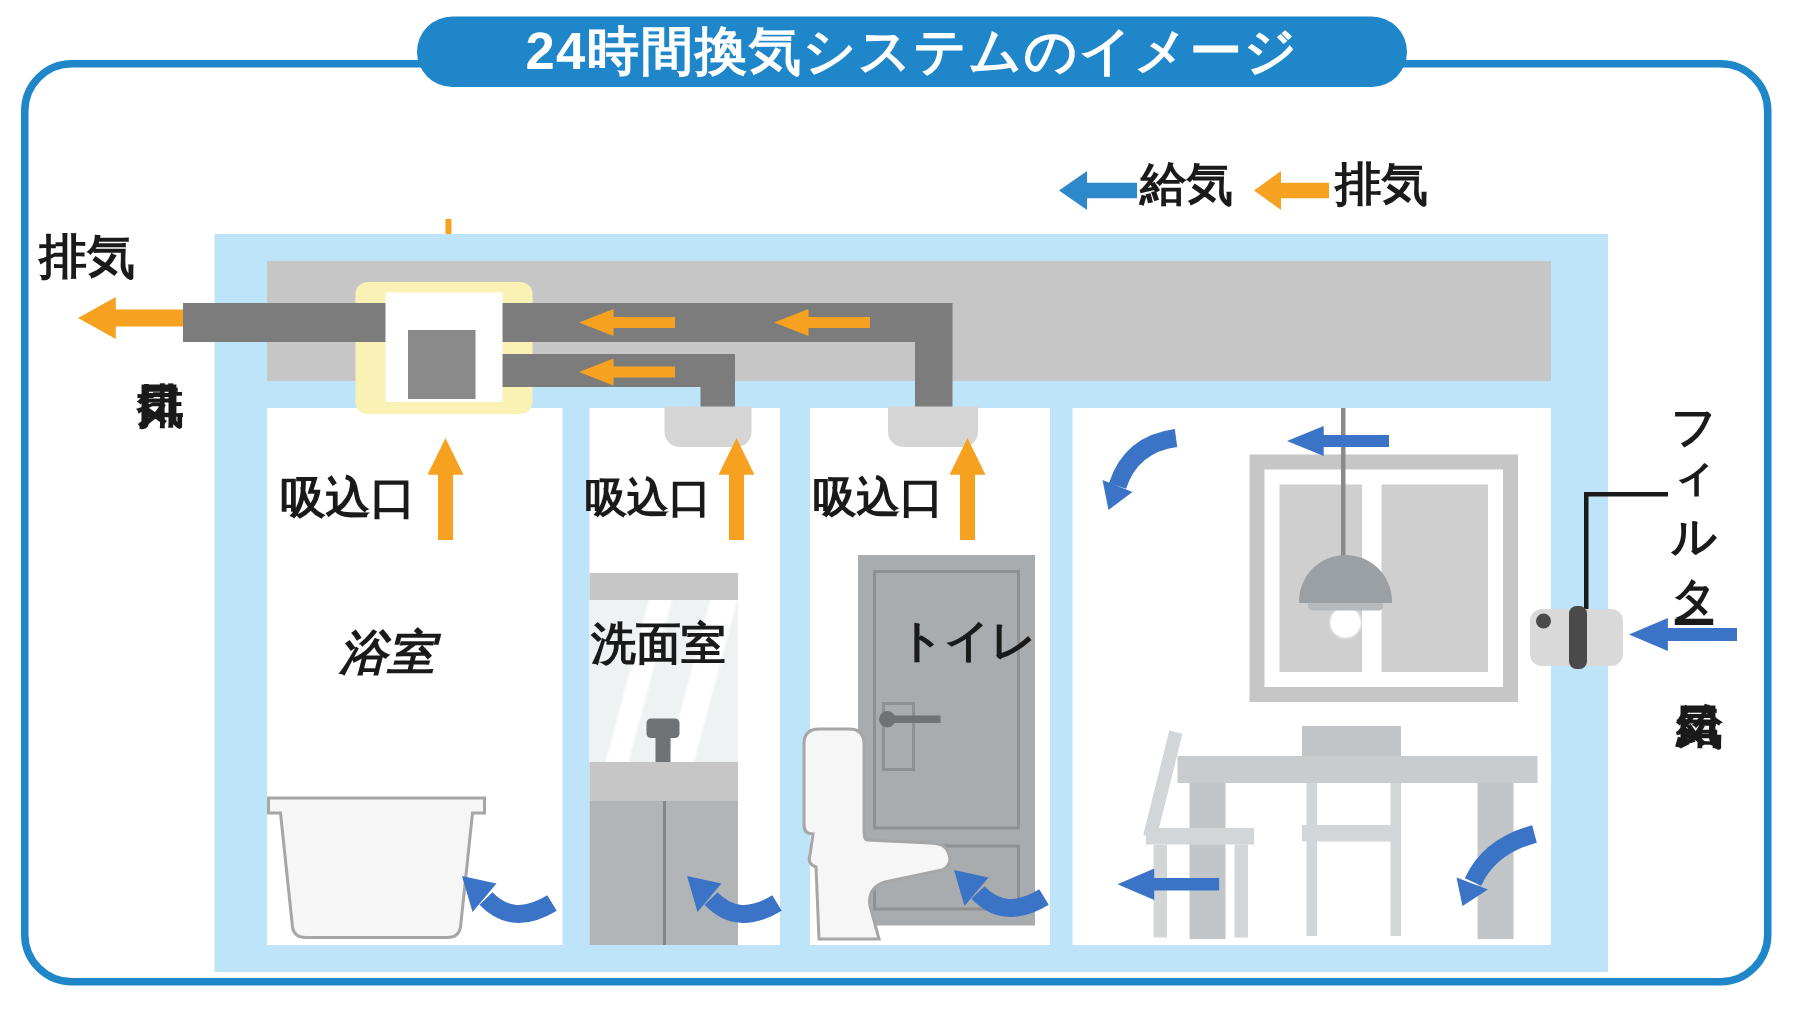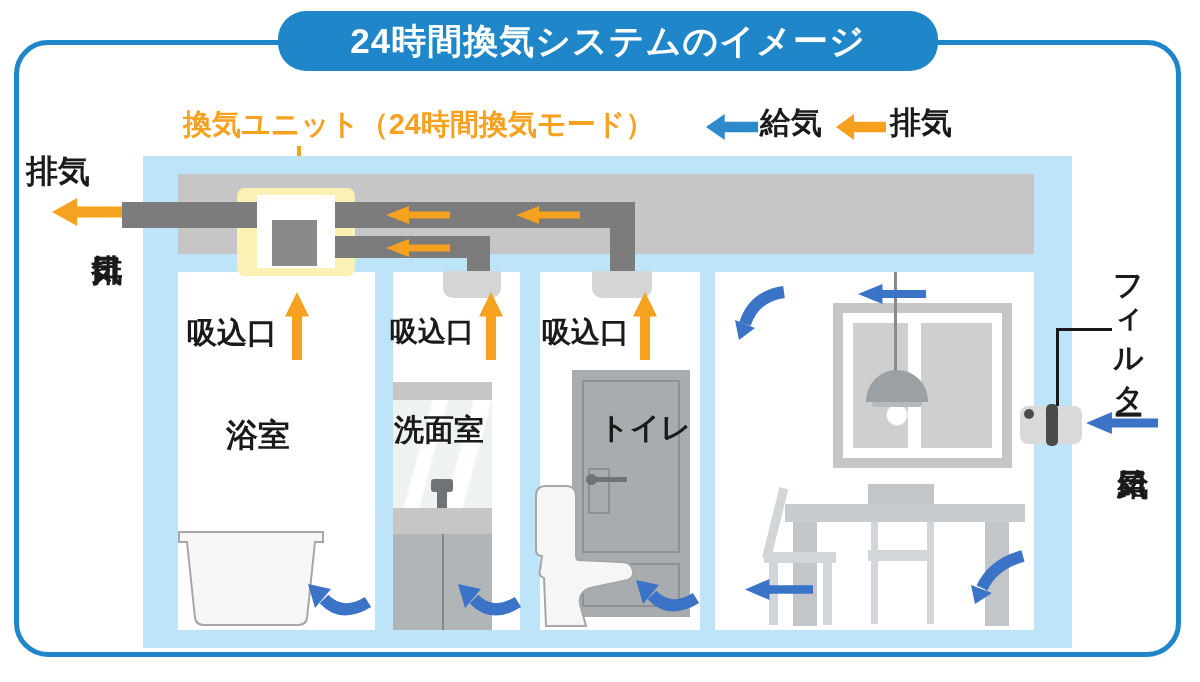--- a/index.html
+++ b/index.html
@@ -8,21 +8,21 @@
     font-family:"Liberation Sans","DejaVu Sans",sans-serif;color:#1a1a1a;
   }
   .abs{position:absolute;}
   .jp{font-weight:700;line-height:1.08;white-space:nowrap;}
   .vert{writing-mode:vertical-rl;text-orientation:mixed;letter-spacing:2px;}
   .outer-border{
     left:14px;top:40px;width:1167px;height:617px;border:5px solid var(--accent-blue,#1E86C9);
     border-radius:34px;box-sizing:border-box;background:#fff;
   }
   .title-pill{
-    left:278px;top:11px;width:660px;height:60px;border-radius:28px;
+    left:278px;top:11px;width:660px;height:47px;border-radius:28px;
     background:var(--accent-blue,#1E86C9);color:#fff;font-size:35px;font-weight:700;
     display:flex;align-items:center;justify-content:center;letter-spacing:1px;white-space:nowrap;
   }
   .arrow-left{clip-path:polygon(0 50%,36% 0,36% 30%,100% 30%,100% 70%,36% 70%,36% 100%);}
   .arrow-up{clip-path:polygon(50% 0,100% 36%,71% 36%,71% 100%,29% 100%,29% 36%,0 36%);}
   .blue{background:var(--arrow-blue,#3B74C6);}
   .lblue{background:var(--legend-blue,#2E89CB);}
   .org{background:var(--orange,#F7A120);}
   .house{background:var(--house-blue,#BEE4F9);}
   .cavity{background:var(--cavity-gray,#C6C6C6);}
@@ -32,21 +32,20 @@
   svg{display:block;}
 </style>
 </head>
 <body>
 
 <div class="stage">
 
   <div class="abs outer-border"></div>
   <div class="abs title-pill">24時間換気システムのイメージ</div>
 
-  <div class="abs jp" style="left:183px;top:109px;font-size:29px;color:var(--orange,#F7A120);">換気ユニット（24時間換気モード）</div>
   <div class="abs" style="left:297px;top:146px;width:4px;height:68px;background:var(--orange,#F7A120);"></div>
 
   <div class="abs arrow-left lblue" style="left:706px;top:114px;width:52px;height:26px;"></div>
   <div class="abs jp" style="left:760px;top:106px;font-size:31px;">給気</div>
   <div class="abs arrow-left org" style="left:836px;top:114px;width:50px;height:26px;"></div>
   <div class="abs jp" style="left:890px;top:106px;font-size:31px;">排気</div>
 
   <div class="abs jp" style="left:26px;top:154px;font-size:32px;">排気</div>
   <div class="abs arrow-left org" style="left:52px;top:198px;width:70px;height:28px;"></div>
   <div class="abs jp vert" style="left:90px;top:230px;font-size:31px;">排気口</div>
@@ -71,21 +70,21 @@
   <div class="abs arrow-left org" style="left:386px;top:239px;width:64px;height:18px;"></div>
 
   <div class="abs" style="left:257px;top:195px;width:78px;height:73px;background:#fff;"></div>
   <div class="abs" style="left:272px;top:220px;width:45px;height:46px;background:var(--unit-gray,#8A8A8A);"></div>
 
   <div class="abs cap" style="left:443px;top:271px;width:58px;height:27px;"></div>
   <div class="abs cap" style="left:592px;top:271px;width:60px;height:27px;"></div>
 
   <div class="abs jp" style="left:187px;top:317px;font-size:30px;">吸込口</div>
   <div class="abs arrow-up org" style="left:285px;top:292px;width:24px;height:68px;"></div>
-  <div class="abs jp" style="left:226px;top:418px;font-size:32px;">浴室</div>
+  <div class="abs jp" style="left:226px;top:418px;font-size:32px;font-style:italic;">浴室</div>
   <svg class="abs" style="left:176px;top:526px;" width="150" height="104" viewBox="0 0 150 104">
     <path d="M3 6 L147 6 L147 16 L139 16 L131 92 Q130 99 122 99 L28 99 Q20 99 19 92 L11 16 L3 16 Z" fill="#F6F6F6" stroke="#A6A6A6" stroke-width="2"></path>
   </svg>
   <svg class="abs" style="left:298px;top:572px;" width="74" height="44" viewBox="0 0 74 44">
     <path d="M70 30 Q44 46 26 27" fill="none" stroke="var(--arrow-blue,#3B74C6)" stroke-width="12"></path>
     <polygon points="10,12 33,17 17,36" fill="var(--arrow-blue,#3B74C6)"></polygon>
   </svg>
 
   <div class="abs jp" style="left:390px;top:317px;font-size:28px;">吸込口</div>
   <div class="abs arrow-up org" style="left:479px;top:292px;width:24px;height:68px;"></div>

